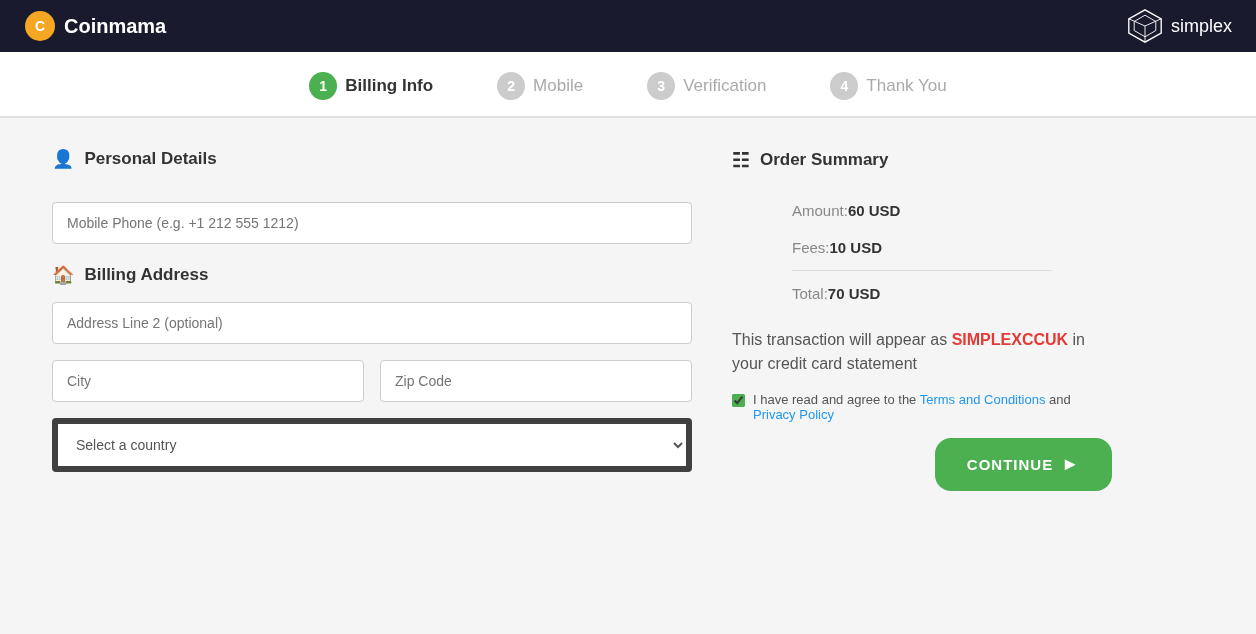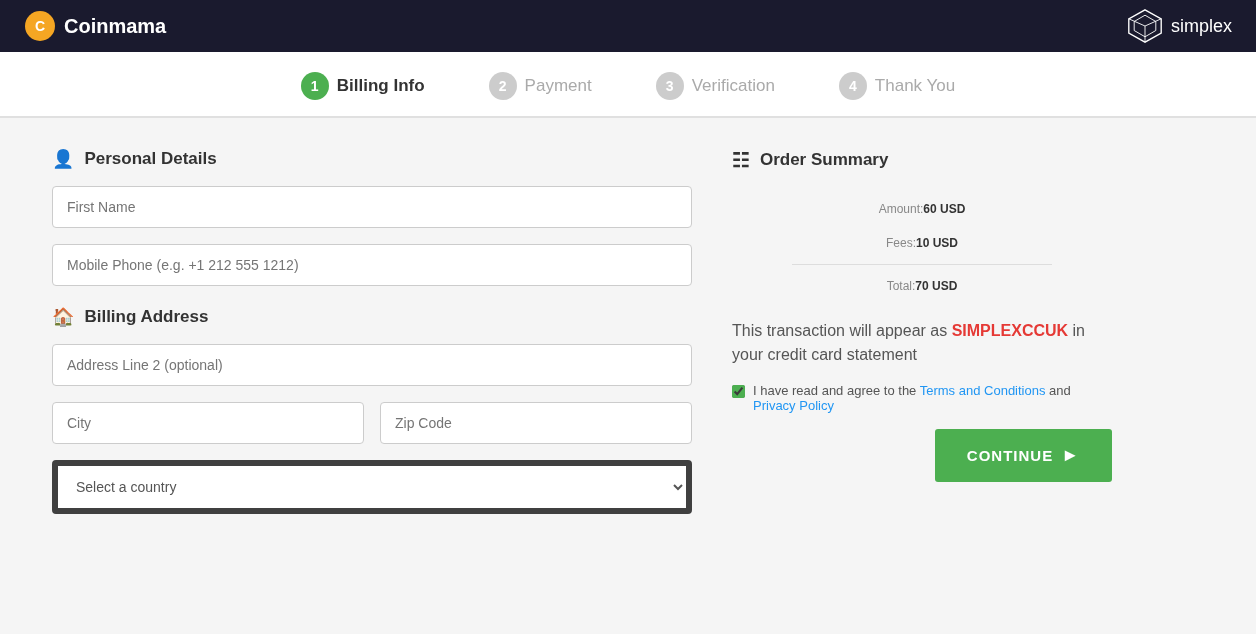--- a/index.html
+++ b/index.html
@@ -151,23 +151,23 @@
       font-size: 17px;
       font-weight: 700;
       color: #333;
       margin-bottom: 20px;
     }
     .order-rows {
       width: 100%;
     }
     .order-row {
       display: flex;
-      justify-content: center;
+      justify-content: flex-start;
       padding: 10px 60px;
-      font-size: 12px;
+      font-size: 15px;
       color: #555;
     }
     .order-row .label {
       color: #888;
     }
     .order-row .value {
       font-weight: 700;
       color: #333;
     }
     .order-divider {
@@ -199,21 +199,21 @@
       accent-color: #4caf50;
     }
     .agree-text a {
       color: #2196f3;
       text-decoration: none;
     }
     .continue-btn {
       background: #4caf50;
       color: white;
       border: none;
-      border-radius: 3px;
+      border-radius: 16px;
       padding: 16px 32px;
       font-size: 15px;
       font-weight: 700;
       letter-spacing: 1px;
       cursor: pointer;
       display: flex;
       align-items: center;
       gap: 8px;
       float: right;
     }
@@ -244,21 +244,21 @@
   </div>
 </header>
 
 <nav class="steps-bar">
   <div class="step active">
     <div class="step-circle">1</div>
     <span>Billing Info</span>
   </div>
   <div class="step">
     <div class="step-circle">2</div>
-    <span>Payment</span>
+    <span>Mobile</span>
   </div>
   <div class="step">
     <div class="step-circle">3</div>
     <span>Verification</span>
   </div>
   <div class="step">
     <div class="step-circle">4</div>
     <span>Thank You</span>
   </div>
 </nav>
@@ -266,21 +266,20 @@
 <div class="main">
 
   <div class="left-panel">
 
     <div class="section-title">
       <span class="section-icon">👤</span>
       <span>Personal Details</span>
     </div>
 
     <div class="form-row">
-      <input type="text" placeholder="First Name" style="">
     </div>
 
     <div class="address-full">
       <input type="tel" style="width: 100%;" placeholder="Mobile Phone (e.g. +1 212 555 1212)">
     </div>
 
     <div class="section-title billing-address-title">
       <span class="section-icon">🏠</span>
       <span>Billing Address</span>
     </div>

